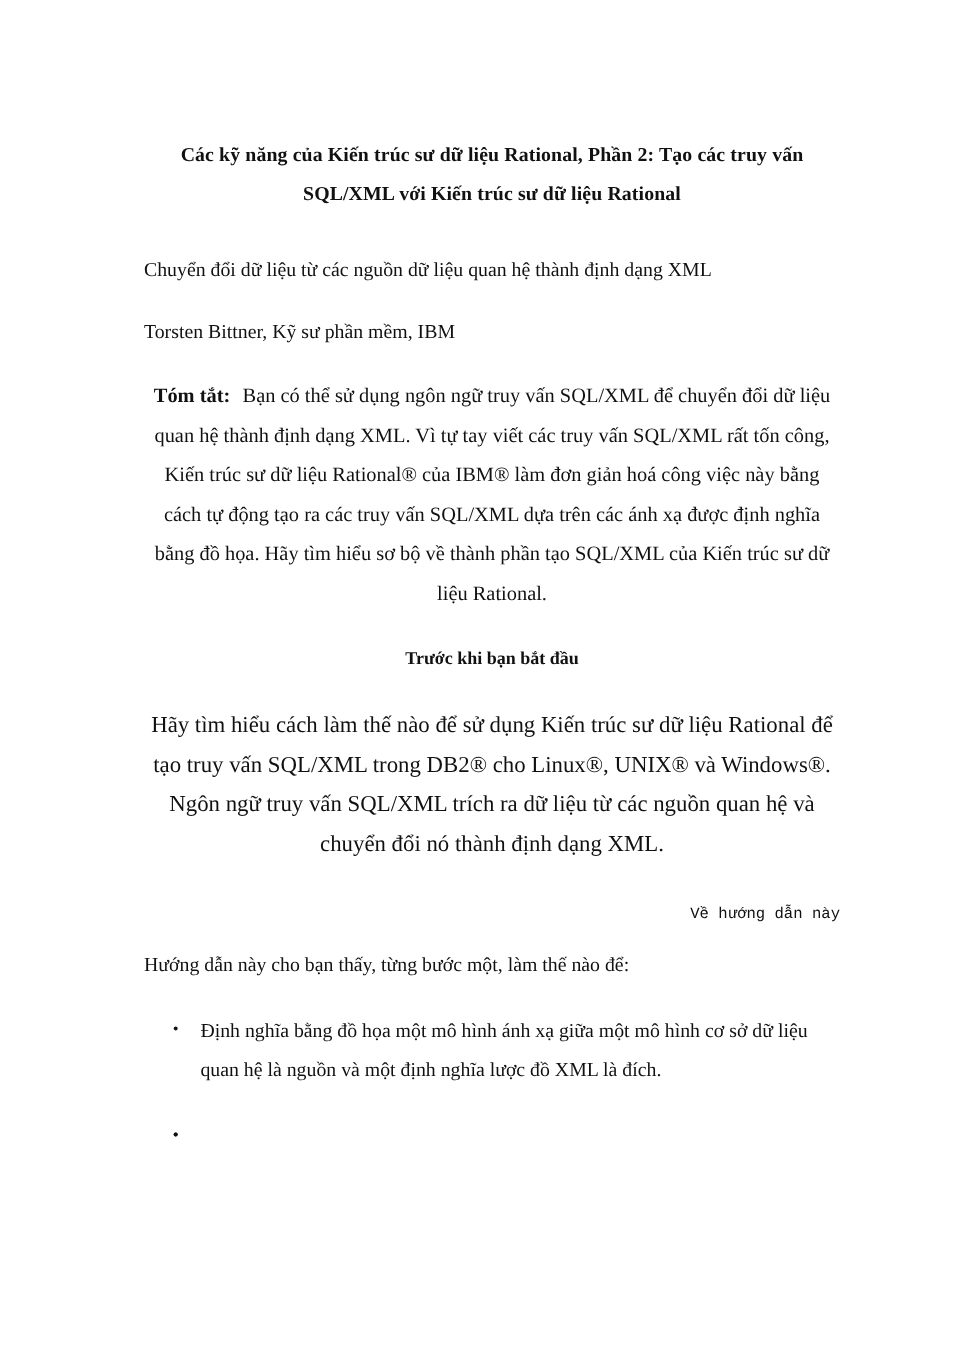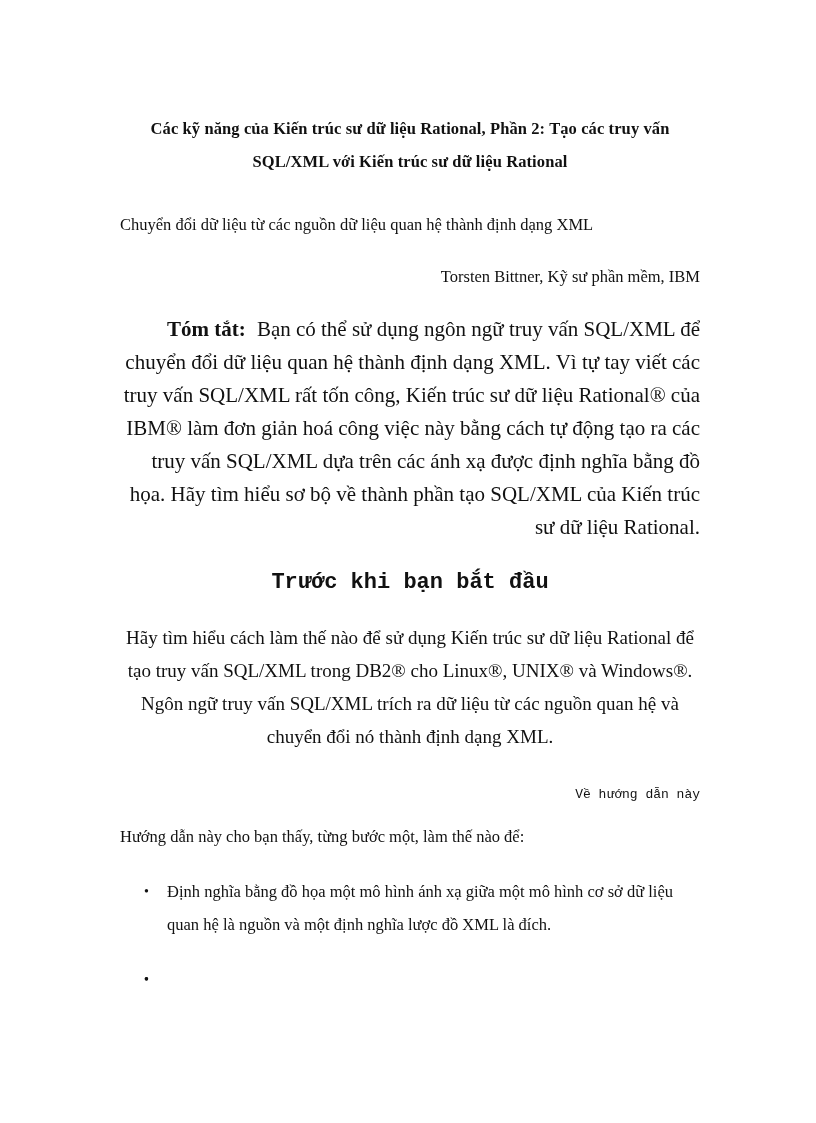--- a/index.html
+++ b/index.html
@@ -43,44 +43,43 @@
     font-size: 16.5px;
     line-height: 33px;
     margin: 30px 0 0 0;
     text-align: left;
   }
 
   .byline {
     font-size: 16.5px;
     line-height: 33px;
     margin: 19px 0 0 0;
-    text-align: right;
+    text-align: left;
   }
 
   .abstract {
-    font-size: 21px;
+    font-size: 17px;
     line-height: 33px;
     margin: 20px 0 0 0;
-    text-align: right;
+    text-align: center;
   }
   .abstract .lead {
     font-weight: bold;
   }
   .abstract .lead-gap {
     display: inline-block;
     width: 6px;
   }
 
   .section-heading {
-    font-size: 22px;
+    font-size: 15px;
     font-weight: bold;
     line-height: 33px;
     text-align: center;
     margin: 22px 0 0 0;
-    font-family: Liberation Mono, monospace;
   }
 
   .body-para {
     font-size: 19px;
     line-height: 33px;
     margin: 22px 0 0 0;
     text-align: center;
   }
 
   .plain-heading {

